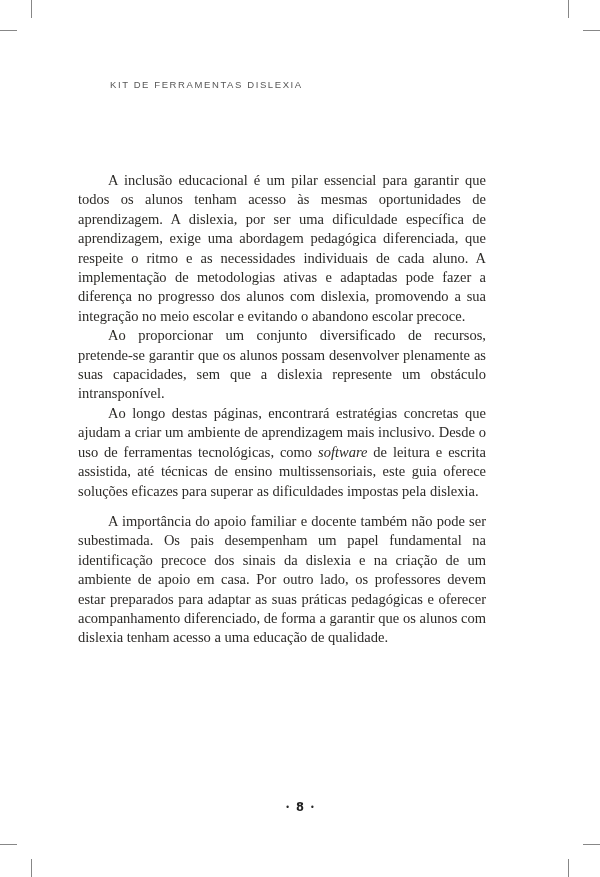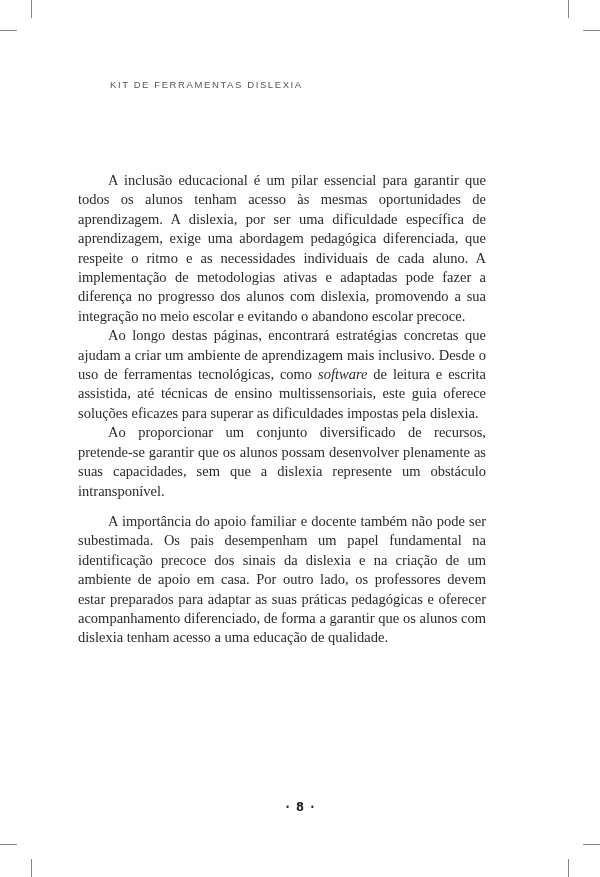--- a/index.html
+++ b/index.html
@@ -105,25 +105,25 @@
   <div class="crop h bl-h"></div>
   <div class="crop v bl-v"></div>
   <div class="crop h br-h"></div>
   <div class="crop v br-v"></div>
 
   <div class="running-header">KIT DE FERRAMENTAS DISLEXIA</div>
 
   <div class="text-block">
     <p>A inclusão educacional é um pilar essencial para garantir que todos os alunos tenham acesso às mesmas oportunidades de aprendizagem. A dislexia, por ser uma dificuldade específica de aprendizagem, exige uma abordagem pedagógica diferenciada, que respeite o ritmo e as necessidades individuais de cada aluno. A implementação de metodologias ativas e adaptadas pode fazer a diferença no progresso dos alunos com dislexia, promovendo a sua integração no meio escolar e evitando o abandono escolar precoce.</p>
 
+    <p>Ao proporcionar um conjunto diversificado de recursos, pretende-se garantir que os alunos possam desenvolver plenamente as suas capacidades, sem que a dislexia represente um obstáculo intransponível.</p>
+
     <p>
       <span>Ao longo destas páginas, encontrará estratégias concretas que ajudam a criar um ambiente de aprendizagem mais inclusivo. Desde o uso de ferramentas tecnológicas, como </span><em>software</em><span> de leitura e escrita assistida, até técnicas de ensino multissensoriais, este guia oferece soluções eficazes para superar as dificuldades impostas pela dislexia.</span>
     </p>
-
-    <p>Ao proporcionar um conjunto diversificado de recursos, pretende-se garantir que os alunos possam desenvolver plenamente as suas capacidades, sem que a dislexia represente um obstáculo intransponível.</p>
 
     <p class="section-gap">A importância do apoio familiar e docente também não pode ser subestimada. Os pais desempenham um papel fundamental na identificação precoce dos sinais da dislexia e na criação de um ambiente de apoio em casa. Por outro lado, os professores devem estar preparados para adaptar as suas práticas pedagógicas e oferecer acompanhamento diferenciado, de forma a garantir que os alunos com dislexia tenham acesso a uma educação de qualidade.</p>
 
   </div>
 
   <div class="folio">
     <span class="folio-inner">
       <span class="dot">•</span>
       <span class="num">8</span>
       <span class="dot">•</span>

